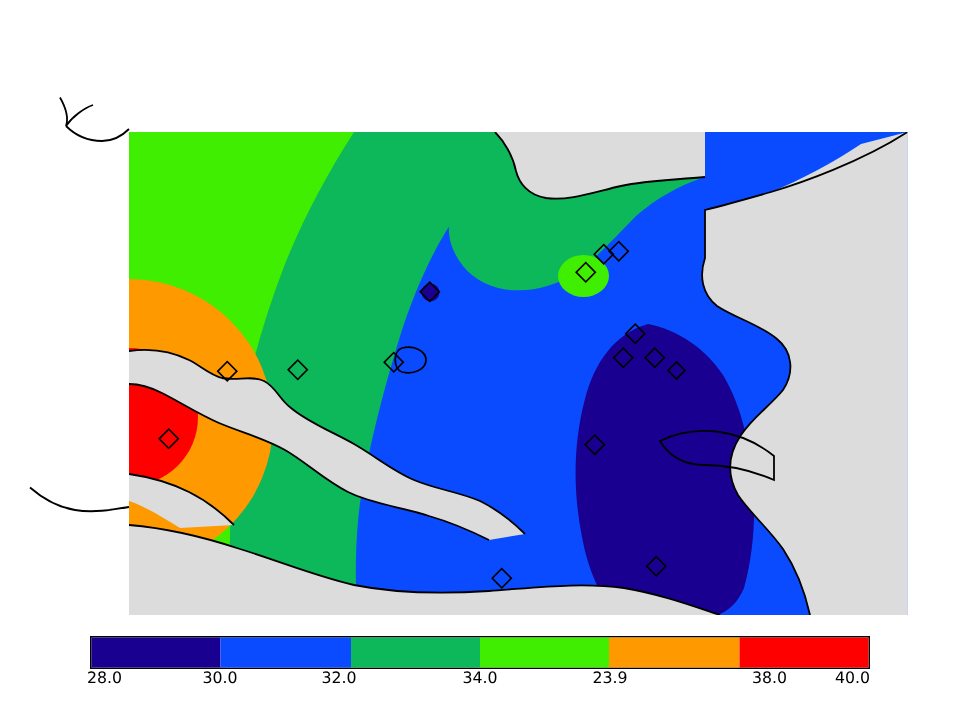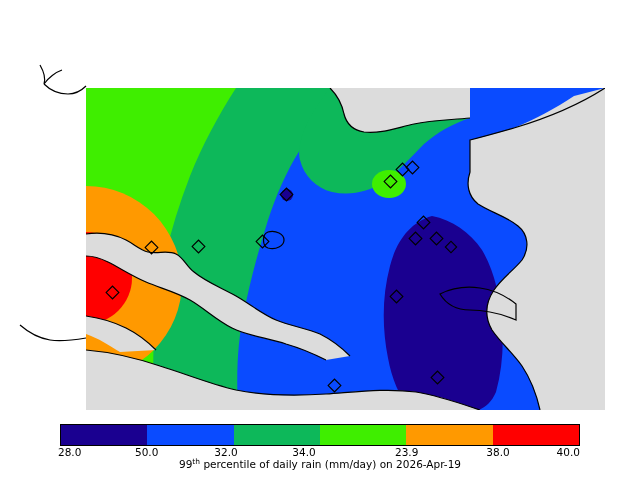--- a/index.html
+++ b/index.html
@@ -259,25 +259,22 @@
       <div class="cbar-cell" style="background:#0A4BFF"></div>
       <div class="cbar-cell" style="background:#0DB85A"></div>
       <div class="cbar-cell" style="background:#3FEE00"></div>
       <div class="cbar-cell" style="background:#FF9900"></div>
       <div class="cbar-cell" style="background:#FF0000"></div>
     </div>
   </div>
 
   <div class="cbar-ticks">
     <span class="tick first" style="left:0px">28.0</span>
-    <span class="tick" style="left:86.7px">50.0</span>
+    <span class="tick" style="left:86.7px">30.0</span>
     <span class="tick" style="left:166px">32.0</span>
-    <span class="tick" style="left:244px">34.0</span>
+    <span class="tick" style="left:260px">34.0</span>
     <span class="tick" style="left:346.7px">23.9</span>
-    <span class="tick" style="left:438px">38.0</span>
+    <span class="tick" style="left:453px">38.0</span>
     <span class="tick last" style="left:520px">40.0</span>
   </div>
 
-  <div class="cbar-caption">
-    <span>99</span><sup>th</sup><span> percentile of daily rain (mm/day) on 2026-Apr-19</span>
-  </div>
 
 </div>
 
 </body></html>

